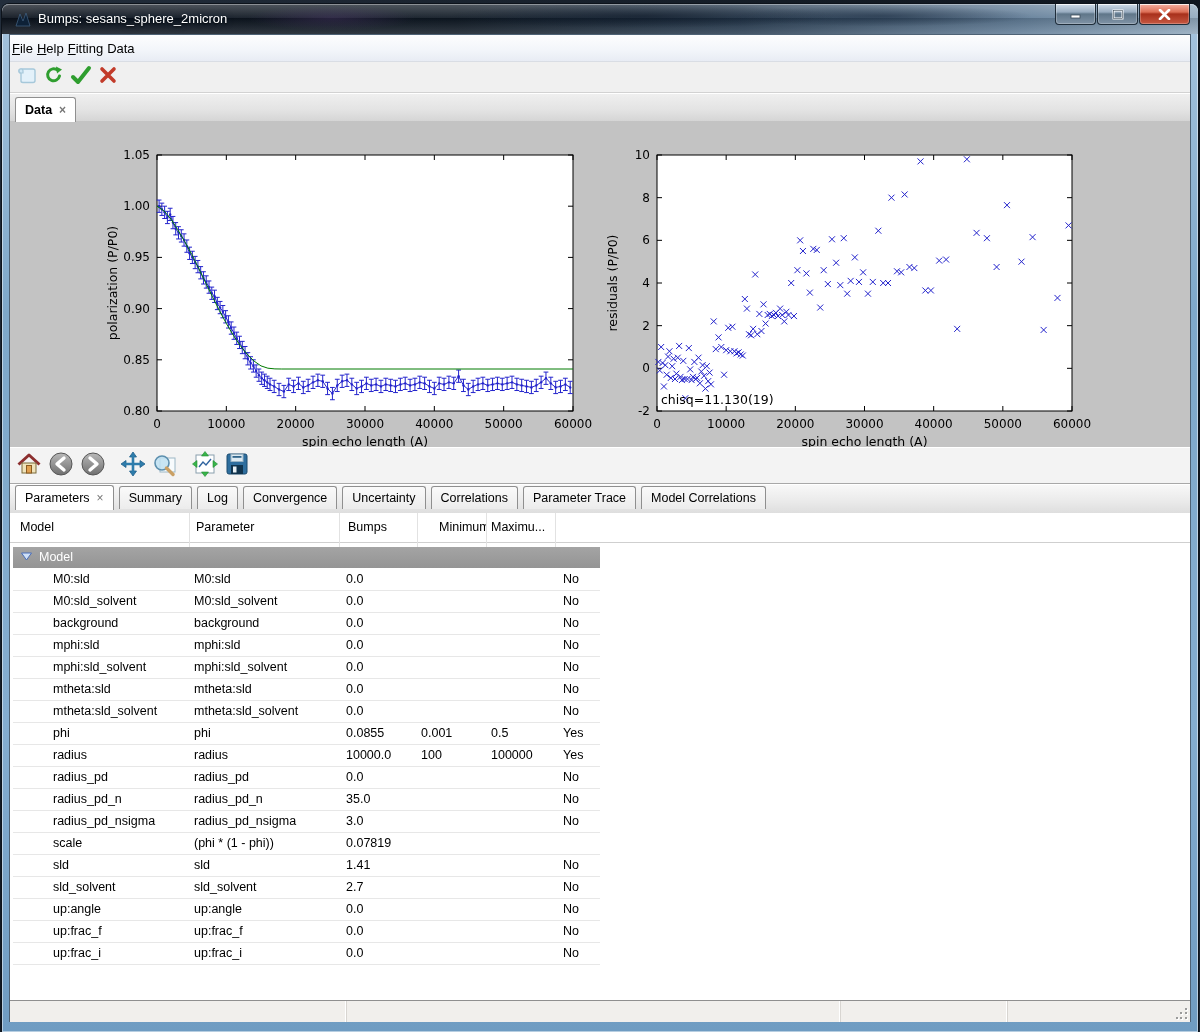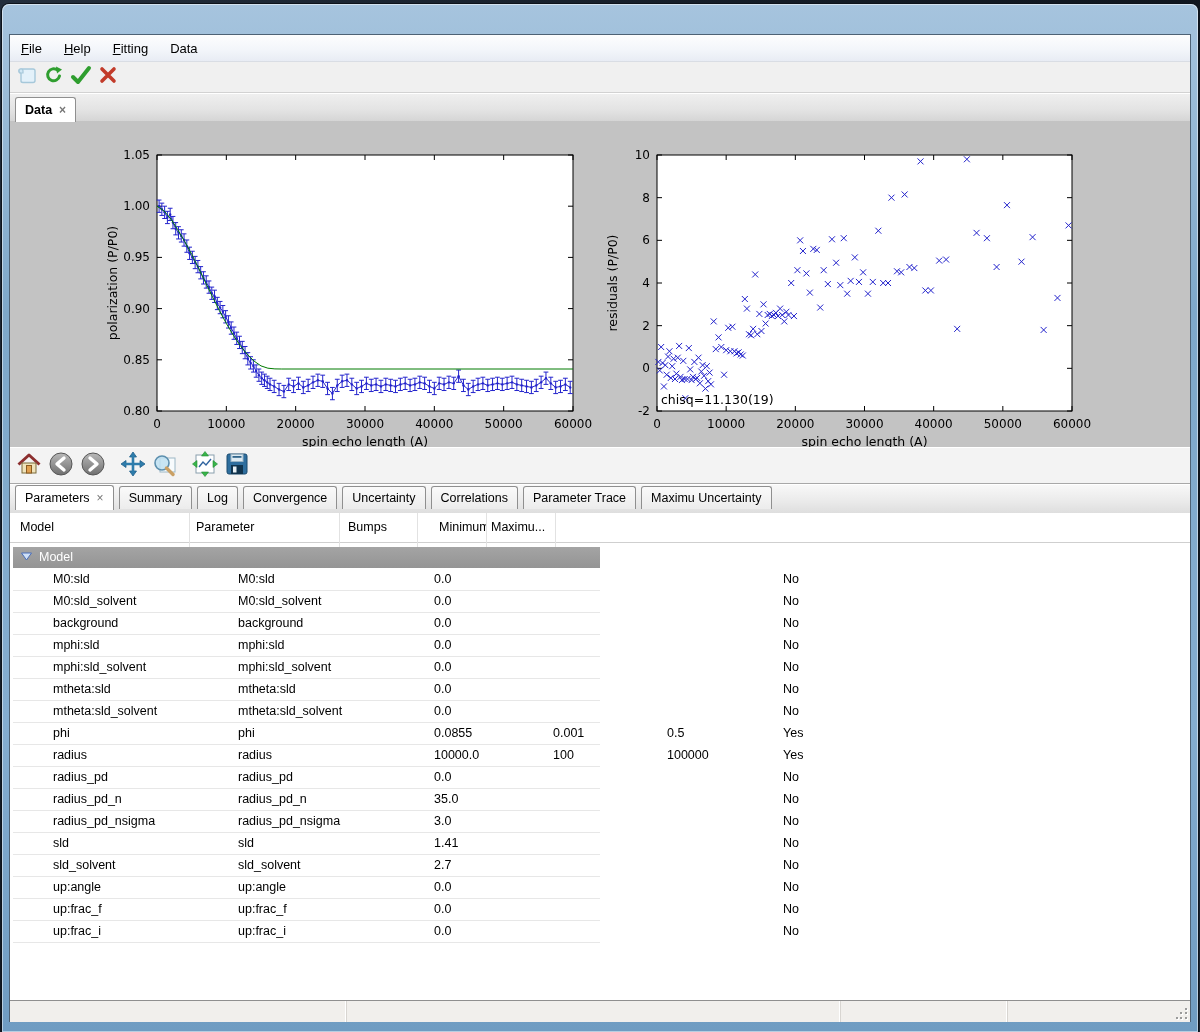--- a/index.html
+++ b/index.html
@@ -33,21 +33,21 @@
     width:39px;display:flex;align-items:center;justify-content:center;margin-left:1px;}
   .cap-btn.close{width:49px;
     background:linear-gradient(180deg,#f3b0a2 0%,#dd6f56 40%,#a8301b 50%,#c65842 100%);}
   
   .client{position:absolute;left:7px;top:30px;right:7px;bottom:10px;background:#ffffff;
     border:1px solid #4e6275;border-bottom:none;overflow:hidden;}
   
   .menubar{position:absolute;left:0;top:0;width:100%;height:26px;
     background:linear-gradient(180deg,#fdfdfe 0%,#f2f5fa 60%,#e8ecf4 100%);
     border-bottom:1px solid #d9dde4;display:flex;align-items:center;}
-  .menu-item{padding:0 11px;font-size:13px;color:#000;line-height:25px;cursor:default;}
+  .menu-item{padding:0 2px;font-size:13px;color:#000;line-height:25px;cursor:default;}
   .menu-item u{text-decoration:underline;}
   
   .app-toolbar{position:absolute;left:0;top:27px;width:100%;height:31px;background:#f0f0f0;
     border-bottom:1px solid #d2d2d2;display:flex;align-items:center;padding-left:4px;box-sizing:border-box;}
   .tool-btn{width:26px;height:24px;display:flex;align-items:center;justify-content:center;margin-right:1px;}
   
   .doc-tabstrip{position:absolute;left:0;top:59px;width:100%;height:27px;
     background:linear-gradient(180deg,#efefef 0%,#e3e3e3 60%,#d5d5d5 100%);
     border-bottom:1px solid #9d9d9d;}
   .tab{position:relative;display:inline-flex;align-items:center;height:22px;margin-left:5px;
@@ -87,41 +87,67 @@
   .hcell.c2{padding-left:8px;}
   .hcell.c3{padding-left:4px;margin-left:17px;}
   .hcell.c4{padding-left:4px;}
   .hcell.c5{padding-left:9px;margin-top:40px;}
   
   .grid-body{position:absolute;left:3px;top:512px;width:587px;}
   .group-row{height:21px;background:linear-gradient(180deg,#a4a4a4,#949494);color:#fff;
     font-size:12.5px;line-height:21px;display:flex;align-items:center;margin-bottom:1px;}
   .group-row .tri{margin:0 7px 0 8px;display:inline-block;}
   .grid-row{height:22px;display:grid;grid-template-columns:177px 150px 78px 69px 69px 44px;
-    border-bottom:1px solid #e7e7e7;box-sizing:border-box;background:#fff;gap:44px;}
+    border-bottom:1px solid #e7e7e7;box-sizing:border-box;background:#fff;}
   .gcell{font-size:12.5px;line-height:21px;white-space:nowrap;overflow:hidden;color:#000;}
   .gcell.c0{padding-left:40px;}
   .gcell.c1{padding-left:4px;}
   .gcell.c2{padding-left:6px;}
   .gcell.c3{padding-left:3px;}
   .gcell.c4{padding-left:4px;}
   .gcell.c5{padding-left:7px;}
   
   .statusbar{position:absolute;left:0;bottom:0;width:100%;height:22px;background:#f1efec;
     border-top:1px solid #8f8f8f;box-sizing:border-box;display:flex;}
   .status-pane{height:100%;box-sizing:border-box;border-right:1px solid #d8d5d1;
     box-shadow:inset -1px 0 0 #ffffff;font-size:11px;color:#444;}
   .status-pane:last-child{border-right:none;box-shadow:none;position:relative;}
   .grip{position:absolute;right:2px;bottom:2px;width:12px;height:12px;}
   .grip i{position:absolute;width:2px;height:2px;background:#9a9a9a;box-shadow:1px 1px 0 #fff;}
 </style>
 </head>
 <body>
 
 <div class="window">
+  <div class="titlebar">
+    <span class="app-icon">
+      <svg width="18" height="18" viewBox="0 0 18 18">
+        <path d="M2 15 L6 3 L9 10 L12 2 L16 15 Z" fill="#0d2137" stroke="#3f5d7c" stroke-width="0.8"></path>
+      </svg>
+    </span>
+    <span class="title-text">Bumps: sesans_sphere_2micron</span>
+    <div class="caption-buttons">
+      <div class="cap-btn">
+        <svg width="12" height="10" viewBox="0 0 12 10">
+            <rect x="1" y="6" width="9" height="3" fill="#fff" stroke="#3a4a58" stroke-width="0.8"></rect>
+          </svg>
+      </div>
+      <div class="cap-btn">
+        <svg width="12" height="11" viewBox="0 0 12 11">
+            <rect x="1.5" y="1.5" width="9" height="8" fill="none" stroke="#fff" stroke-width="2"></rect>
+            <rect x="1.5" y="1.5" width="9" height="8" fill="none" stroke="#3a4a58" stroke-width="0.6"></rect>
+          </svg>
+      </div>
+      <div class="cap-btn close">
+        <svg width="13" height="11" viewBox="0 0 13 11">
+            <path d="M2 1 L11 10 M11 1 L2 10" stroke="#fff" stroke-width="2.6" stroke-linecap="round"></path>
+          </svg>
+      </div>
+    </div>
+  </div>
 
   <div class="client">
 
     <div class="menubar" id="menubar">
         <span class="menu-item"><u>F</u>ile</span>
         <span class="menu-item"><u>H</u>elp</span>
         <span class="menu-item"><u>F</u>itting</span>
         <span class="menu-item">Data</span>
       </div>
 
@@ -887,21 +913,21 @@
           <span>Log</span>
         </div><div class="tab">
           <span>Convergence</span>
         </div><div class="tab">
           <span>Uncertainty</span>
         </div><div class="tab">
           <span>Correlations</span>
         </div><div class="tab">
           <span>Parameter Trace</span>
         </div><div class="tab">
-          <span>Maximu Uncertainty</span>
+          <span>Model Correlations</span>
         </div></div>
 
     <div class="grid-header">
       <div class="hrow" id="grid-header-row">
           <div class="hcell c0">Model</div>
           <div class="hcell c1">Parameter</div>
           <div class="hcell c2">Bumps</div>
           <div class="hcell c3">Minimum</div>
           <div class="hcell c4">Maximu...</div>
           <div class="hcell c5">Fit?</div>
@@ -1006,20 +1032,28 @@
             <div class="gcell c4"></div>
             <div class="gcell c5">No</div>
           </div>
           <div class="grid-row">
             <div class="gcell c0">radius_pd_nsigma</div>
             <div class="gcell c1">radius_pd_nsigma</div>
             <div class="gcell c2">3.0</div>
             <div class="gcell c3"></div>
             <div class="gcell c4"></div>
             <div class="gcell c5">No</div>
+          </div>
+          <div class="grid-row">
+            <div class="gcell c0">scale</div>
+            <div class="gcell c1">(phi * (1 - phi))</div>
+            <div class="gcell c2">0.07819</div>
+            <div class="gcell c3"></div>
+            <div class="gcell c4"></div>
+            <div class="gcell c5"></div>
           </div>
           <div class="grid-row">
             <div class="gcell c0">sld</div>
             <div class="gcell c1">sld</div>
             <div class="gcell c2">1.41</div>
             <div class="gcell c3"></div>
             <div class="gcell c4"></div>
             <div class="gcell c5">No</div>
           </div>
           <div class="grid-row">

